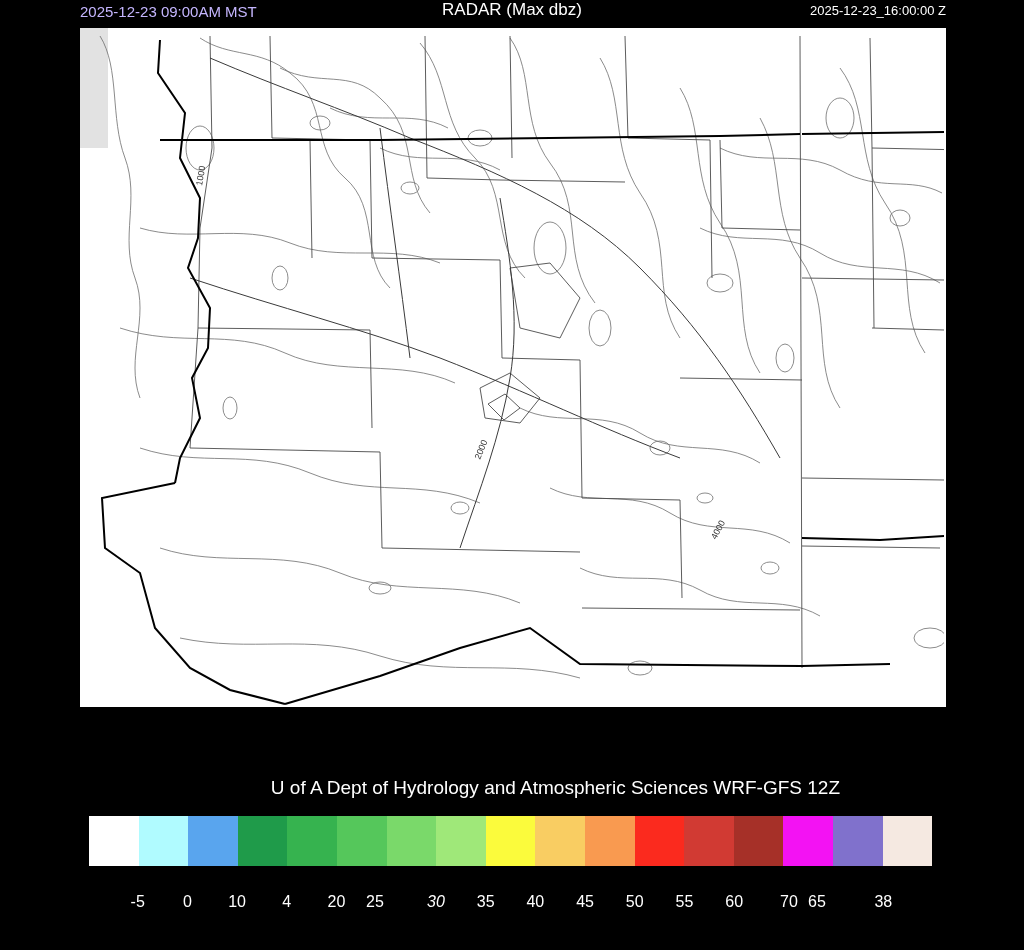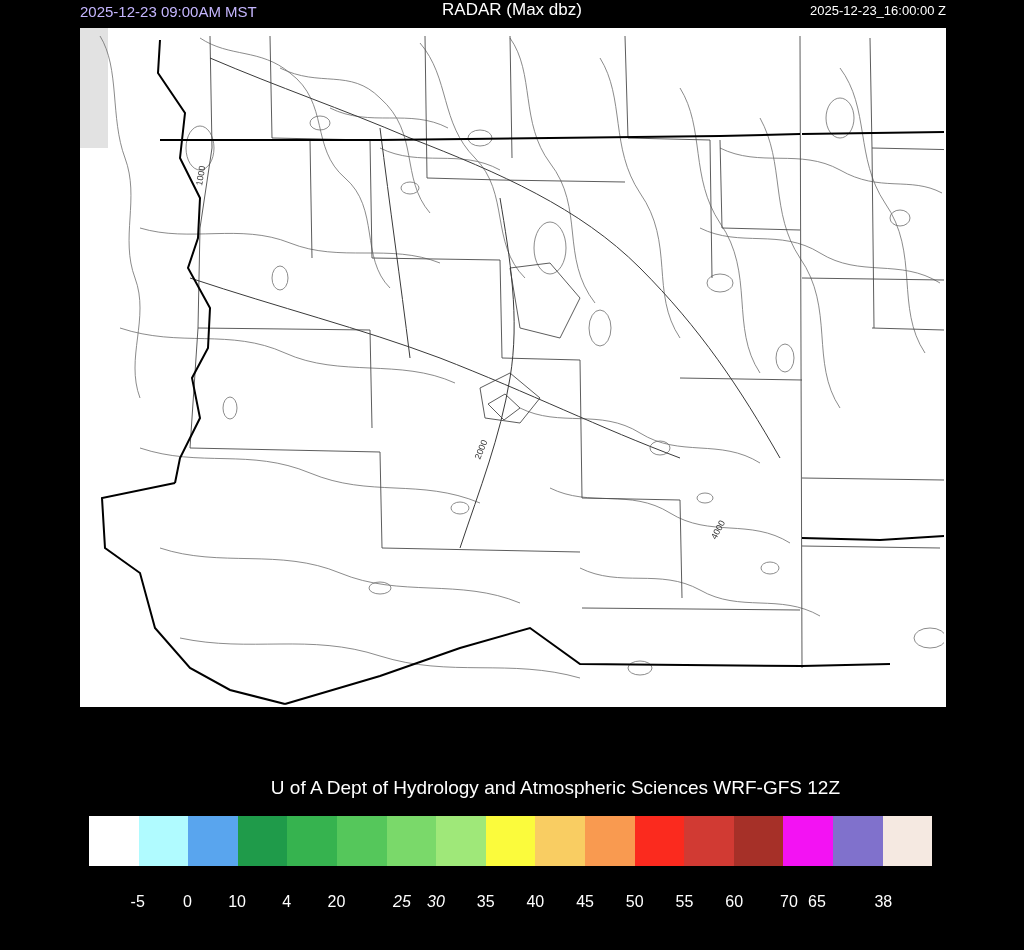--- a/index.html
+++ b/index.html
@@ -263,21 +263,21 @@
       <div class="cb-cell" style="background: rgb(128, 113, 204);"></div>
       <div class="cb-cell" style="background: rgb(245, 233, 225);"></div>
     </div>
 </div>
 <div class="cb-ticks" id="colorbar-ticks">
     <div class="cb-tick" style="left: 49.7059px;">-5</div>
     <div class="cb-tick" style="left: 99.4118px;">0</div>
     <div class="cb-tick" style="left: 149.118px;">10</div>
     <div class="cb-tick" style="left: 198.824px;">4</div>
     <div class="cb-tick" style="left: 248.529px;">20</div>
-    <div class="cb-tick" style="left: 314px; font-style: italic;">25</div>
+    <div class="cb-tick" style="left: 287px;">25</div>
     <div class="cb-tick" style="left: 347.941px; font-style: italic;">30</div>
     <div class="cb-tick" style="left: 397.647px;">35</div>
     <div class="cb-tick" style="left: 447.353px;">40</div>
     <div class="cb-tick" style="left: 497.059px; text-align: center;">45</div>
     <div class="cb-tick" style="left: 546.765px;">50</div>
     <div class="cb-tick" style="left: 596.471px;">55</div>
     <div class="cb-tick" style="left: 646.176px;">60</div>
     <div class="cb-tick" style="left: 729px;">65</div>
     <div class="cb-tick" style="left: 701px;">70</div>
     <div class="cb-tick" style="left: 795.294px;">38</div>

